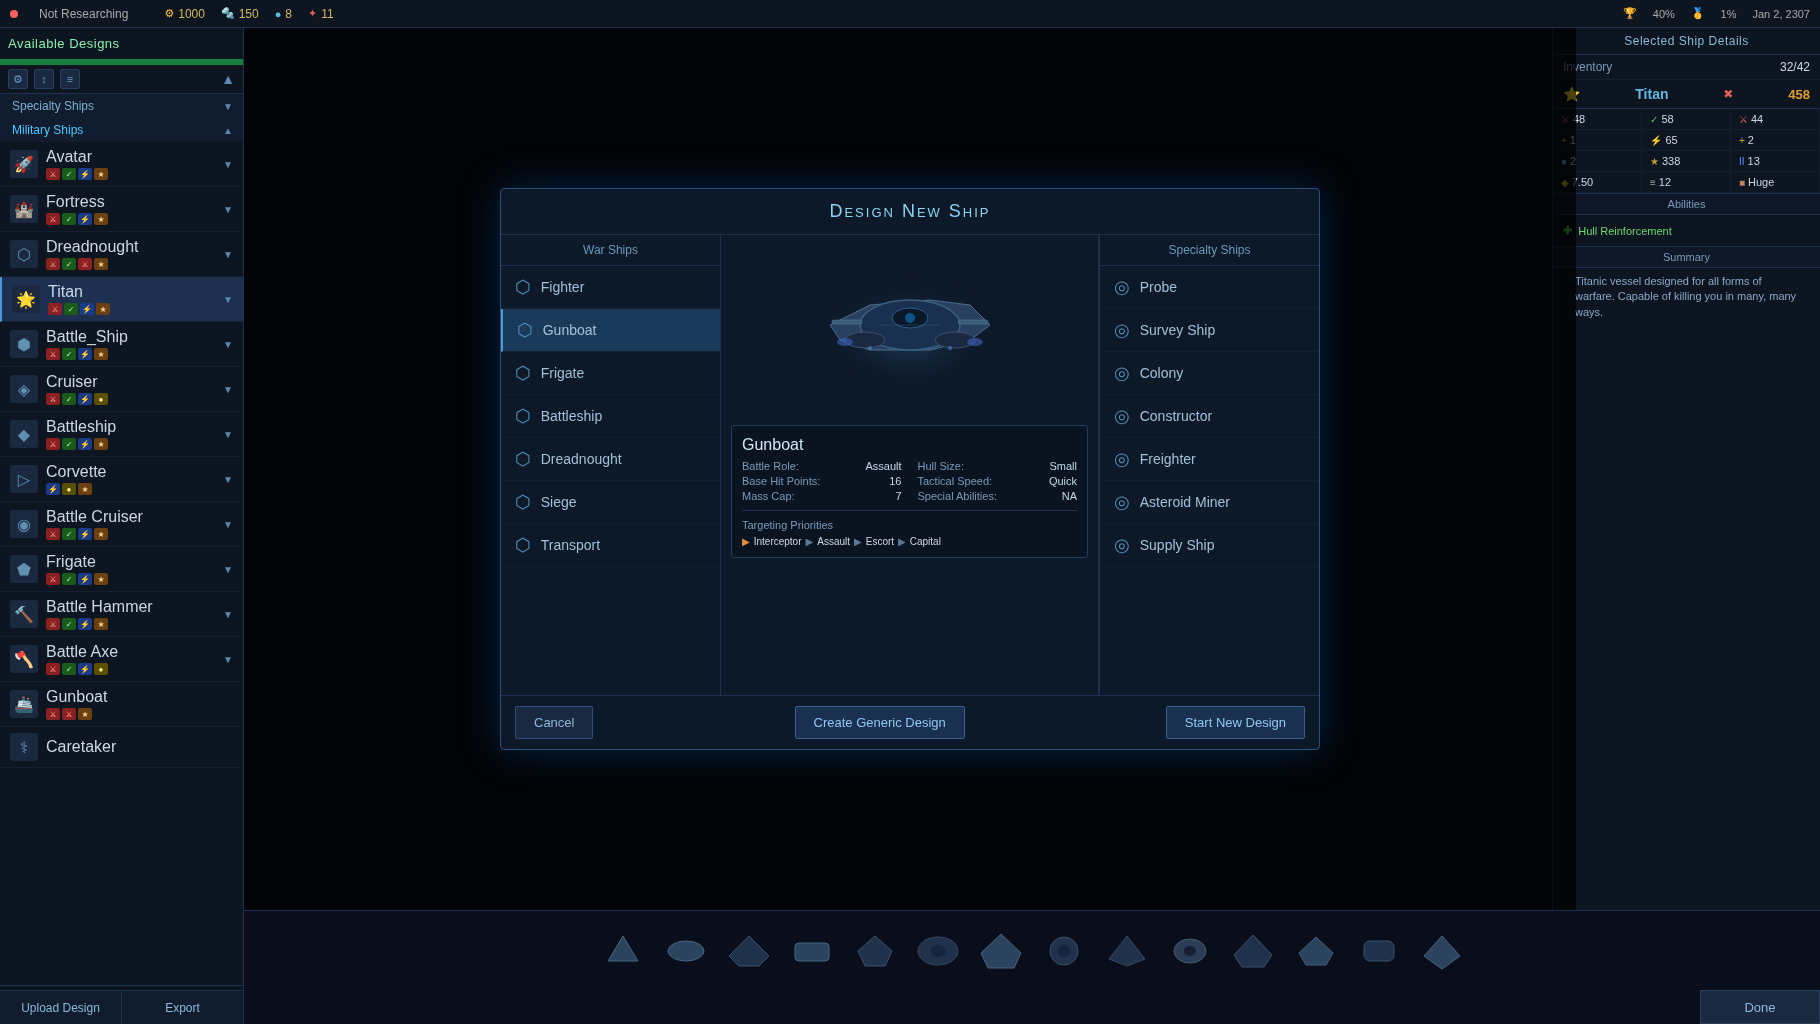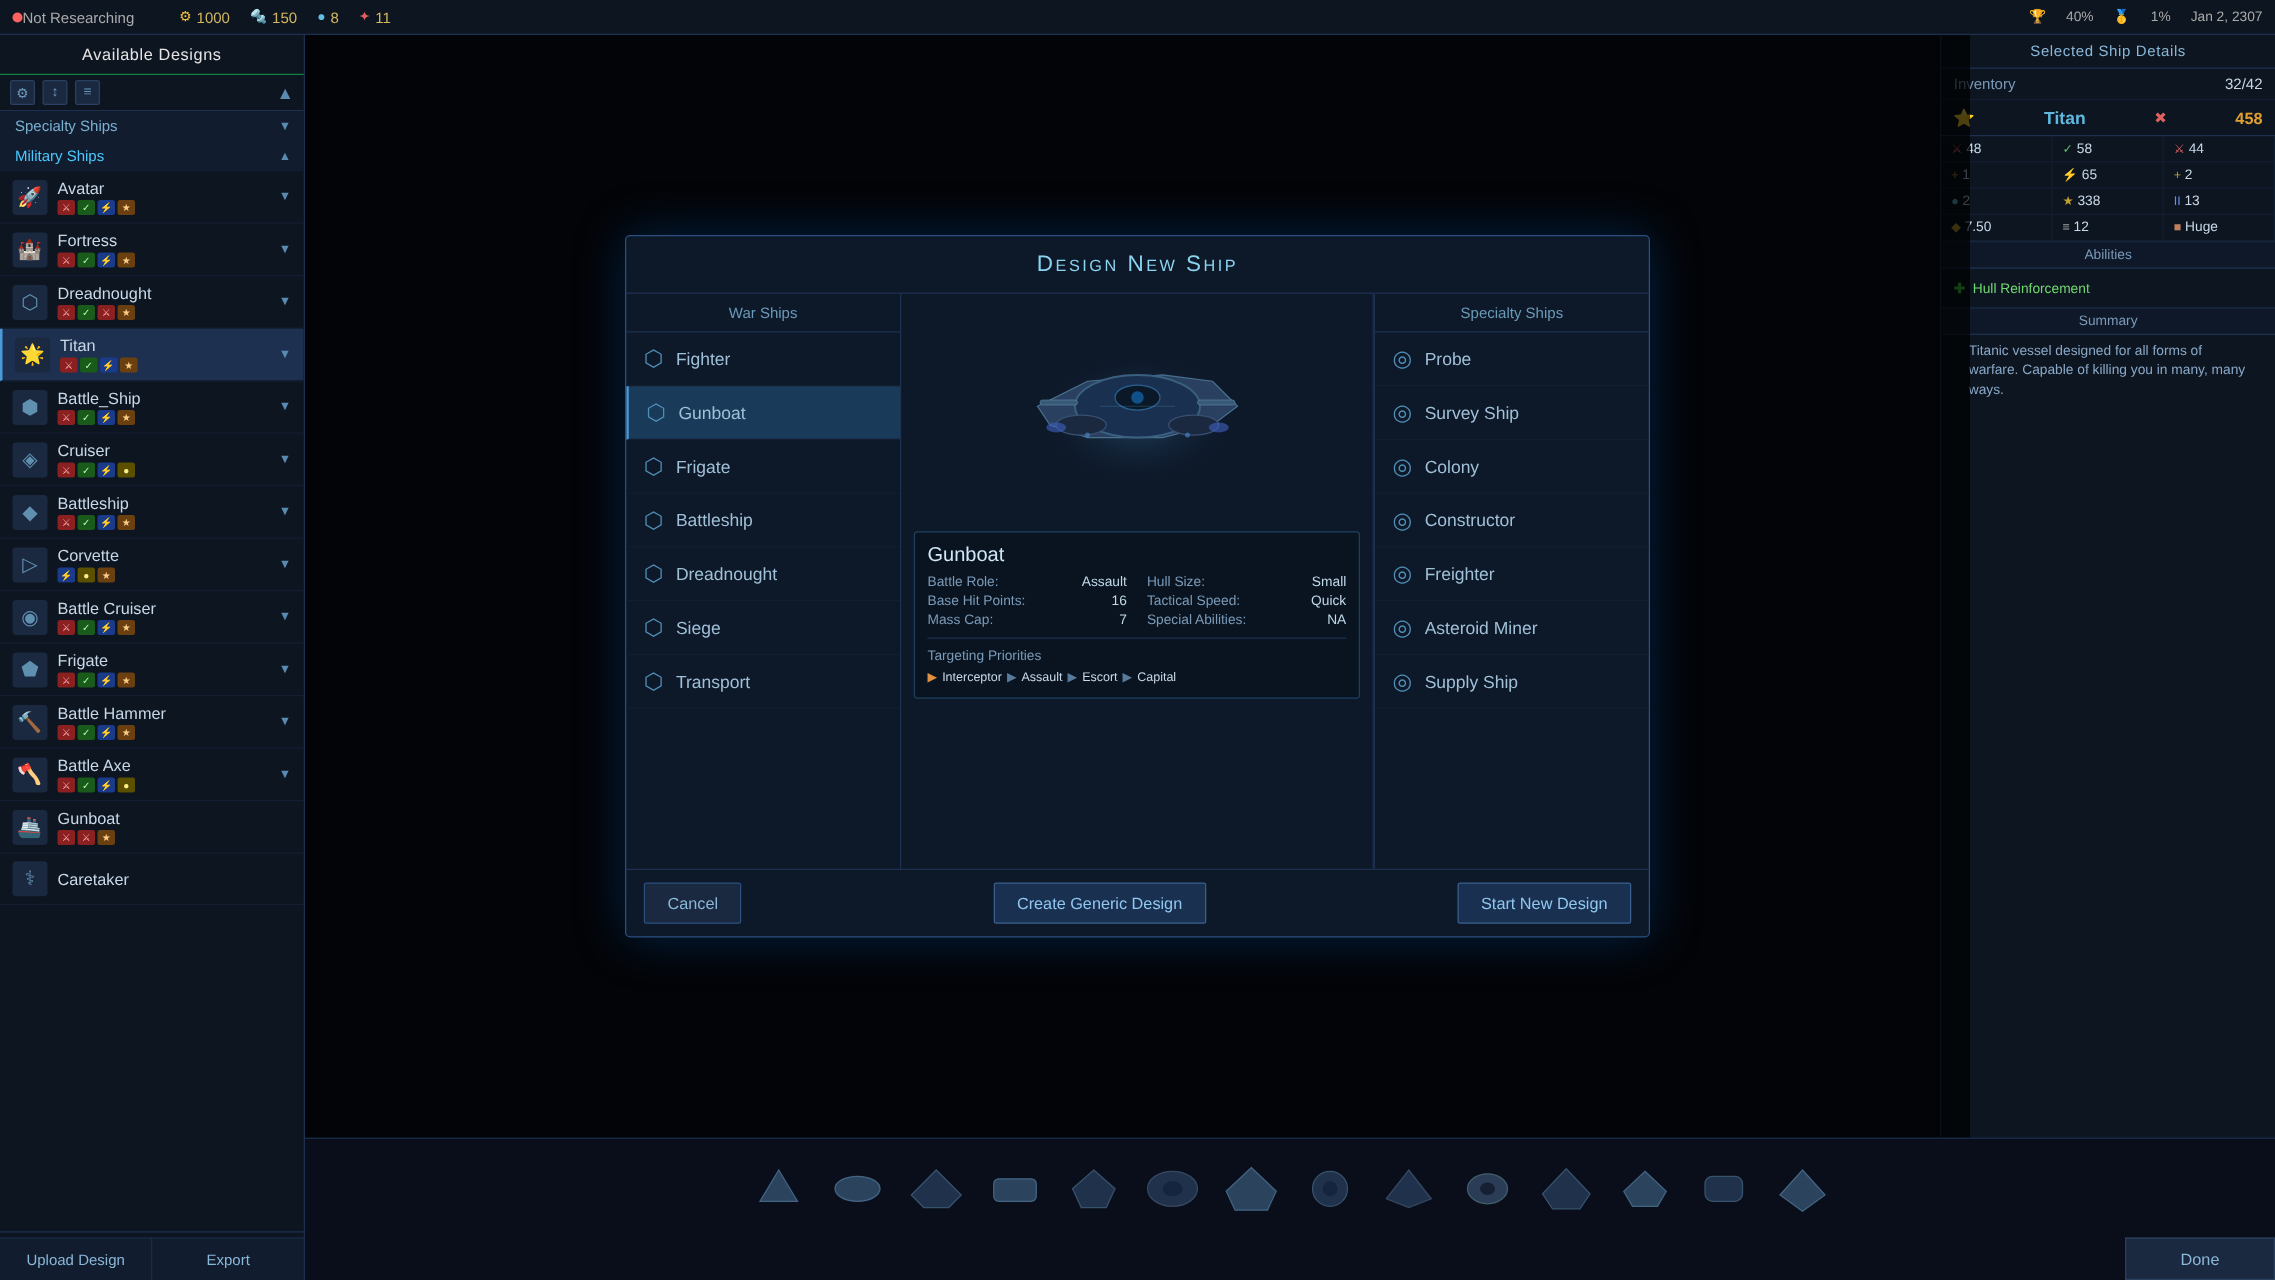--- a/index.html
+++ b/index.html
@@ -20,21 +20,21 @@
       height: 28px;
       background: #0d1520;
       border-bottom: 1px solid #1e3050;
       display: flex;
       align-items: center;
       padding: 0 10px;
       gap: 16px;
       font-size: 12px;
     }
     .top-bar-status {
-      display: flex; align-items: center; gap: 0; color: #aaa;
+      display: flex; align-items: center; gap: 21px; color: #aaa;
     }
     .top-bar-status .dot { width: 8px; height: 8px; border-radius: 50%; background: #ff6060; display: inline-block; }
     .top-bar-resources {
       display: flex; align-items: center; gap: 16px; margin-left: 20px;
     }
     .resource-item { display: flex; align-items: center; gap: 4px; color: #d4b860; font-size: 12px; }
     .resource-icon { color: #f0c040; font-size: 11px; }
     .top-bar-right {
       margin-left: auto; display: flex; gap: 16px; align-items: center; font-size: 11px; color: #aaa;
     }
@@ -45,25 +45,24 @@
       position: absolute;
       top: 28px; left: 0;
       width: 244px;
       bottom: 0;
       background: #0d1520;
       border-right: 1px solid #1e3050;
       display: flex;
       flex-direction: column;
     }
     .left-panel-title {
-      text-align: center;
       padding: 8px;
       font-size: 13px;
-      color: #e5e5e5;
-      border-bottom: 1px solid #15803d;
+      color: #86efac;
+      border-bottom: 6px solid #15803d;
       letter-spacing: 0.5px;
     }
     .left-panel-icons {
       display: flex; align-items: center; padding: 4px 8px; gap: 6px;
       border-bottom: 1px solid #1e3050;
     }
     .icon-btn {
       width: 20px; height: 20px; background: #1a2840; border: 1px solid #2a4060;
       color: #6a9ab8; display: flex; align-items: center; justify-content: center;
       font-size: 11px; cursor: pointer; border-radius: 2px;
@@ -89,21 +88,21 @@
     }
     .ship-item.selected { background: #1e3050; border-left: 2px solid #4a9ad8; }
     .ship-item-icon {
       width: 28px; height: 28px;
       background: #1a2840;
       border-radius: 3px;
       display: flex; align-items: center; justify-content: center;
       font-size: 16px; color: #6090b0;
       flex-shrink: 0;
     }
-    .ship-item-name { font-size: 13px; color: #c8d8e8; flex: 1; }
+    .ship-item-name { font-size: 16px; color: #c8d8e8; flex: 1; }
     .ship-item-chevron { font-size: 10px; color: #5a8ab0; }
     .ship-item-badges {
       display: flex; gap: 2px; margin-top: 2px;
     }
     .badge { width: 14px; height: 12px; border-radius: 2px; display: flex; align-items: center; justify-content: center; font-size: 8px; }
     .badge.red { background: #8a2020; color: #ffaaaa; }
     .badge.green { background: #1a5a1a; color: #aaffaa; }
     .badge.blue { background: #1a3a8a; color: #aaccff; }
     .badge.orange { background: #6a4010; color: #ffcc88; }
     .badge.yellow { background: #5a5000; color: #ffee88; }

